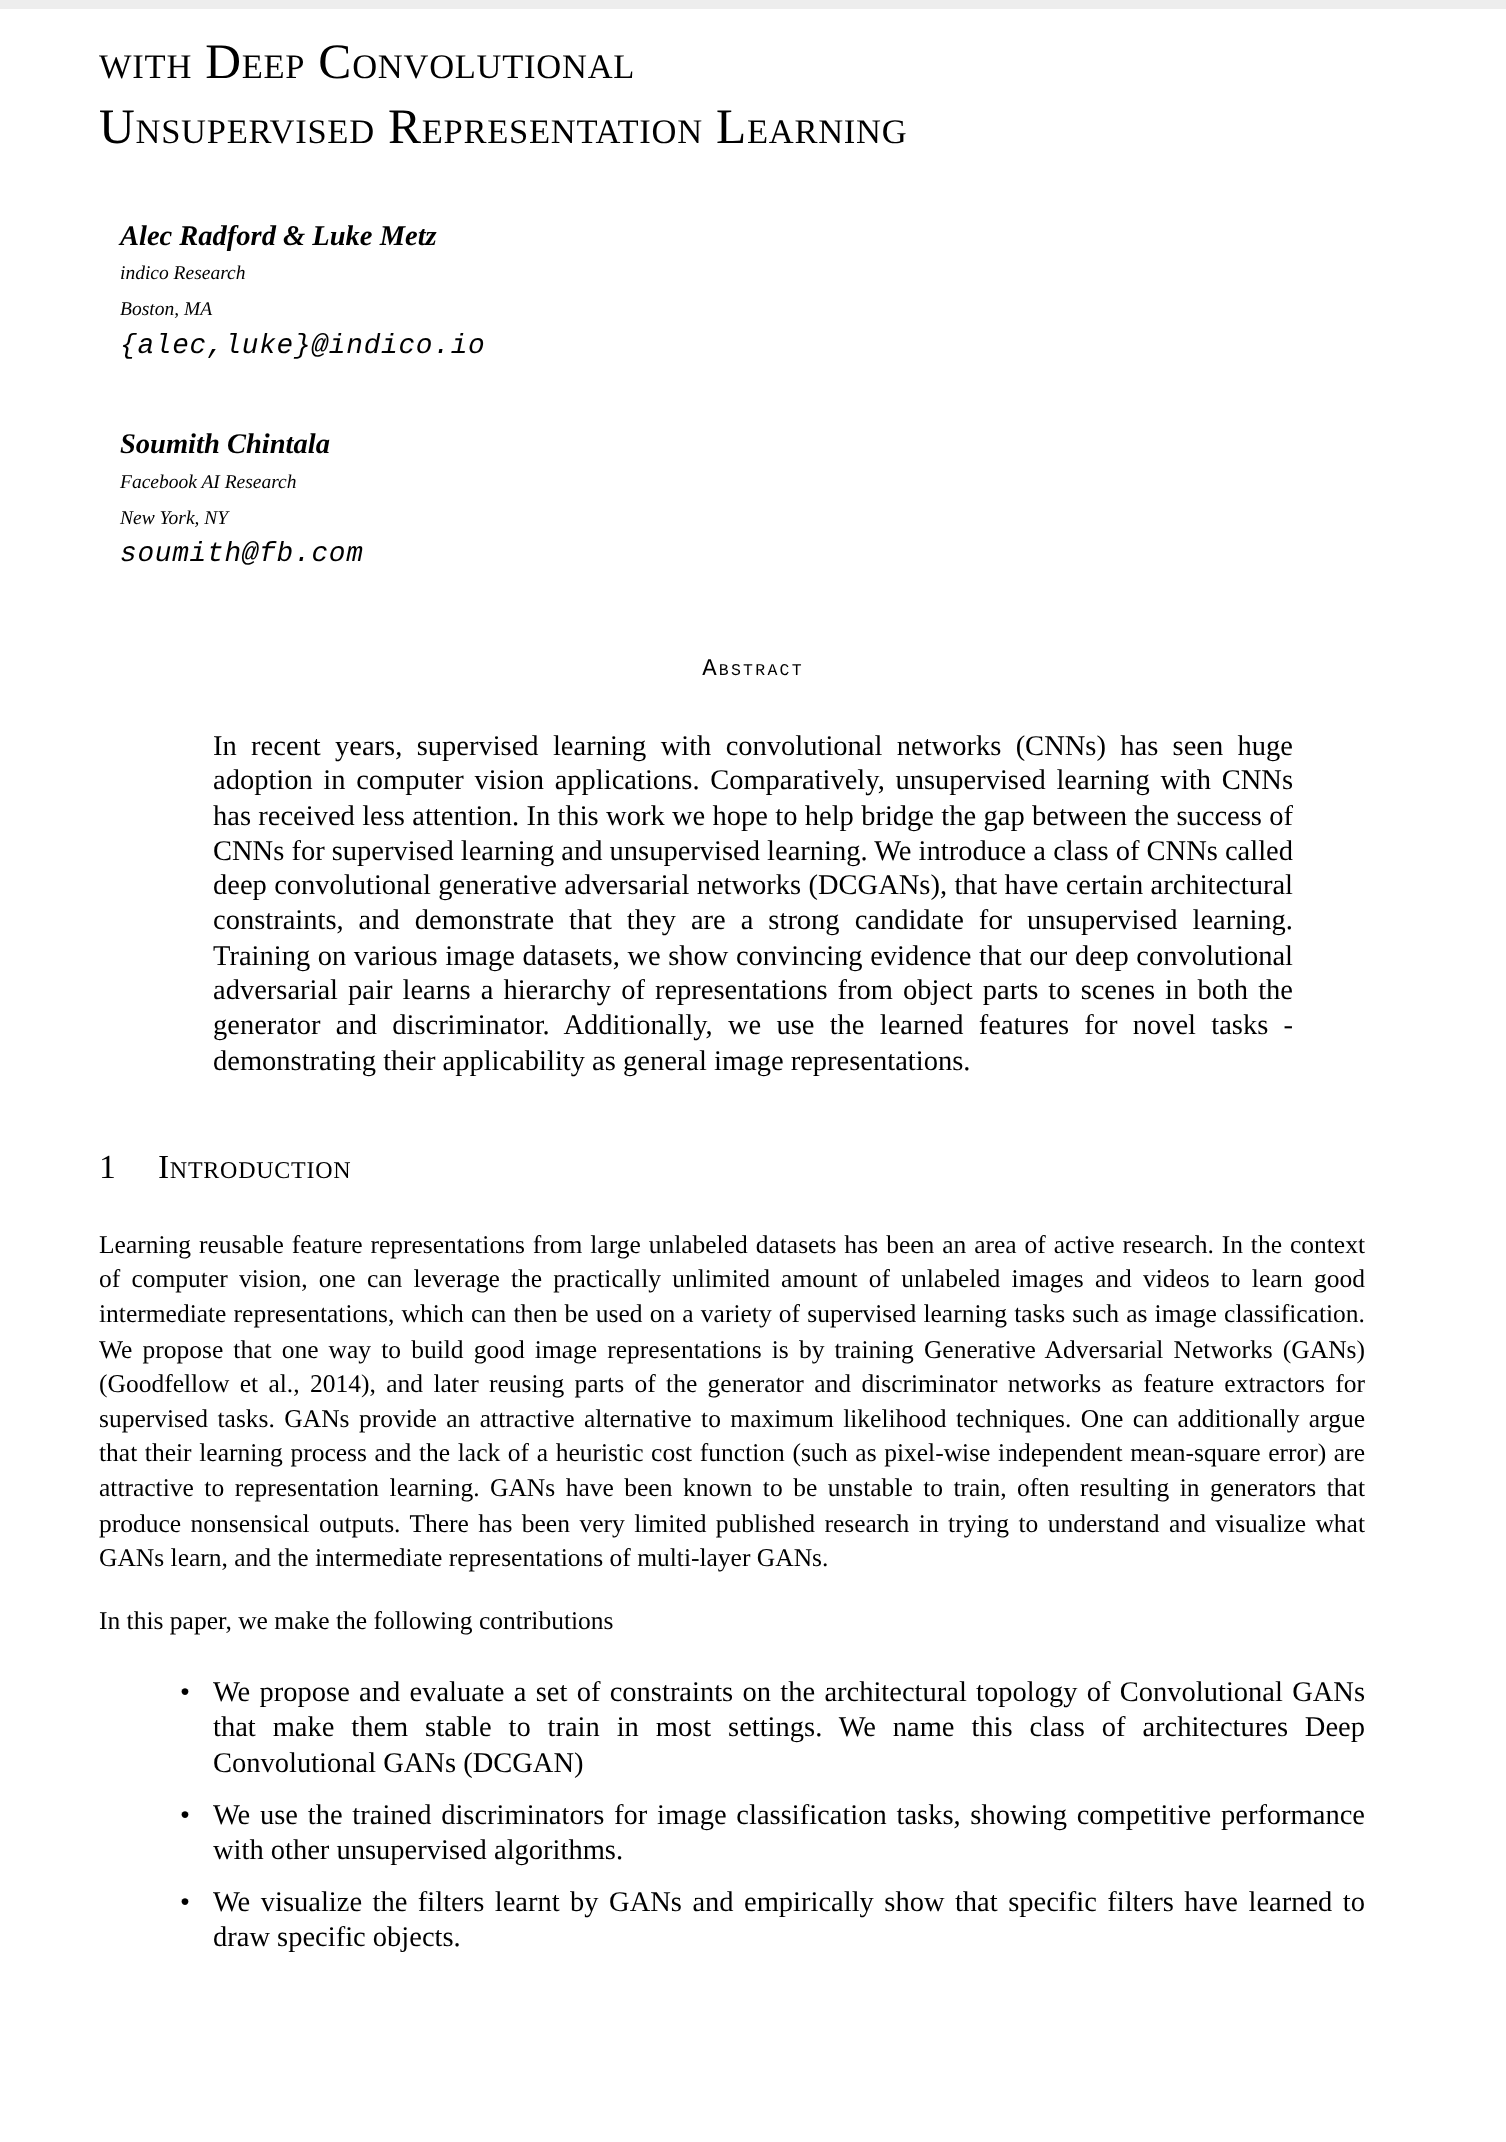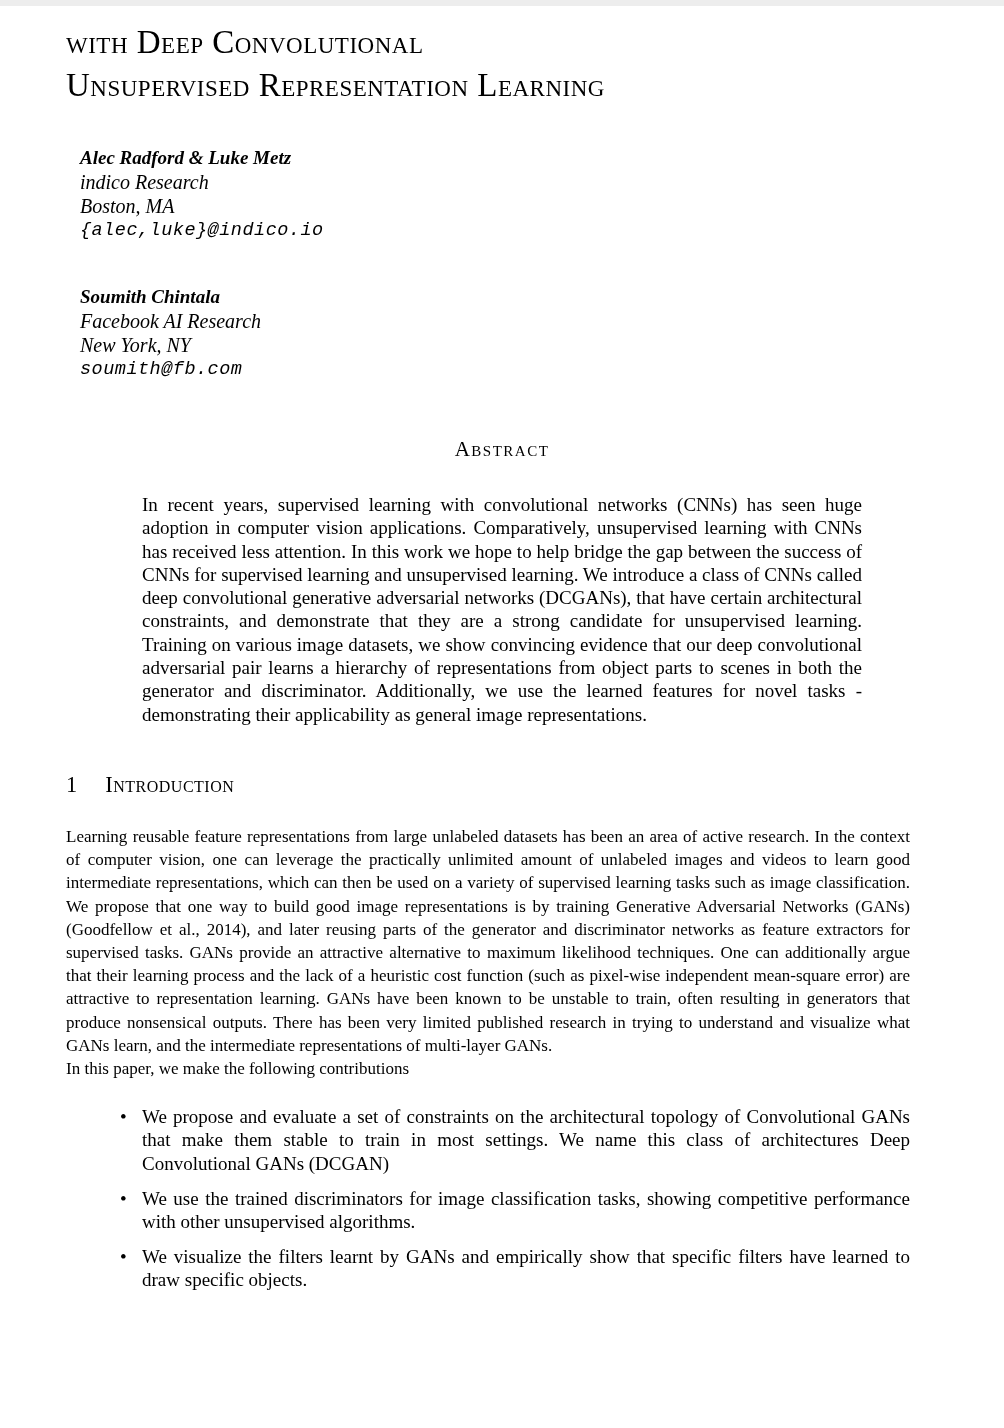--- a/index.html
+++ b/index.html
@@ -31,36 +31,37 @@
   }
   
   .author-block { margin-top: 38px; padding-left: 14px; font-style: italic; }
   .author-block.second { margin-top: 40px; }
   .author-name {
     font-weight: 700;
     font-size: 19px;
     line-height: 25px;
   }
   .author-line {
-    font-size: 20px;
+    font-size: 13px;
     line-height: 24px;
   }
   .author-email {
     font-family: "Liberation Mono", monospace;
     font-size: 18.5px;
     line-height: 26px;
     letter-spacing: 0.5px;
   }
   
   .abstract-heading {
     margin-top: 54px;
     text-align: center;
-    font-size: 21px;
+    font-size: 16px;
     font-variant: small-caps;
     letter-spacing: 1.5px;
+    font-family: Liberation Mono, monospace;
   }
   .abstract-body {
     margin-top: 31px;
     margin-left: 76px;
     width: 720px;
     font-size: 19px;
     line-height: 23.3px;
     text-align: justify;
   }
   
@@ -77,21 +78,21 @@
     letter-spacing: 0.5px;
   }
   
   .para {
     width: 844px;
     font-size: 17px;
     line-height: 23.2px;
     text-align: justify;
   }
   .para.first { margin-top: 27px; }
-  .para.lead { text-align: left; }
+  .para.lead { margin-top: 19px; text-align: left; }
   
   .contribs {
     list-style: none;
     margin-top: 25px;
   }
   .bullet-item {
     display: flex;
     margin-left: 54px;
     width: 790px;
   }

